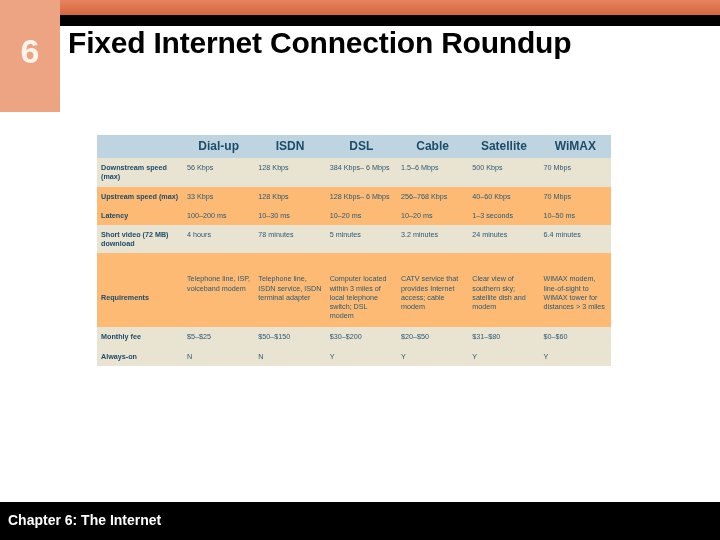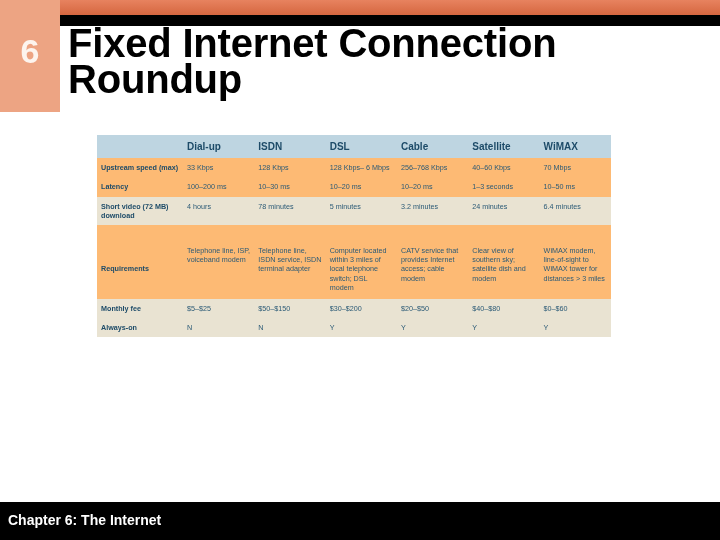--- a/index.html
+++ b/index.html
@@ -66,21 +66,21 @@
     background: #000000;
     z-index: 2;
   }
 
   
   #slide-title {
     position: absolute;
     left: 68px; top: 25px;
     width: 600px;
     color: #000000;
-    font-size: 40px;
+    font-size: 30px;
     font-weight: bold;
     line-height: 36px;
     letter-spacing: -0.2px;
     font-family: "Liberation Sans", sans-serif;
     z-index: 4;
   }
 
   
   #comparison-table {
     position: absolute;
@@ -100,24 +100,25 @@
     vertical-align: top;
     padding: 5px 4px 5px 4px;
     text-align: left;
     line-height: 9.2px;
     font-weight: normal;
   }
   #comparison-table thead th {
     background: #bed5e1;
     color: #1d4b68;
     font-weight: bold;
-    font-size: 10px;
+    font-size: 12px;
     padding-top: 7px;
     padding-bottom: 7px;
     vertical-align: middle;
+    text-align: center;
   }
   #comparison-table thead th.c-blank { }
 
   #comparison-table tbody tr.row-beige td { background: #e9e3d2; }
   #comparison-table tbody tr.row-blue  td { background: #fdba74; }
 
   #comparison-table tbody td.row-label {
     font-weight: bold;
     color: #1d4b68;
   }
@@ -184,20 +185,29 @@
         <th class="c-blank"></th>
         <th>Dial-up</th>
         <th>ISDN</th>
         <th>DSL</th>
         <th>Cable</th>
         <th>Satellite</th>
         <th>WiMAX</th>
       </tr>
   </thead>
   <tbody id="table-body">
+      <tr class="row-beige">
+        <td class="row-label">Downstream speed (max)</td>
+        <td>56 Kbps</td>
+        <td>128 Kbps</td>
+        <td>384 Kbps– 6 Mbps</td>
+        <td>1.5–6 Mbps</td>
+        <td>500 Kbps</td>
+        <td>70 Mbps</td>
+      </tr>
       <tr class="row-blue">
         <td class="row-label">Upstream speed (max)</td>
         <td>33 Kbps</td>
         <td>128 Kbps</td>
         <td>128 Kbps– 6 Mbps</td>
         <td>256–768 Kbps</td>
         <td>40–60 Kbps</td>
         <td>70 Mbps</td>
       </tr>
       <tr class="row-blue">
@@ -226,21 +236,21 @@
         <td>CATV service that provides Internet access; cable modem</td>
         <td>Clear view of southern sky; satellite dish and modem</td>
         <td>WiMAX modem, line-of-sight to WiMAX tower for distances &gt; 3 miles</td>
       </tr>
       <tr class="row-beige">
         <td class="row-label">Monthly fee</td>
         <td>$5–$25</td>
         <td>$50–$150</td>
         <td>$30–$200</td>
         <td>$20–$50</td>
-        <td>$40–$80</td>
+        <td>$31–$80</td>
         <td>$0–$60</td>
       </tr>
       <tr class="row-beige">
         <td class="row-label">Always-on</td>
         <td>N</td>
         <td>N</td>
         <td>Y</td>
         <td>Y</td>
         <td>Y</td>
         <td>Y</td>

